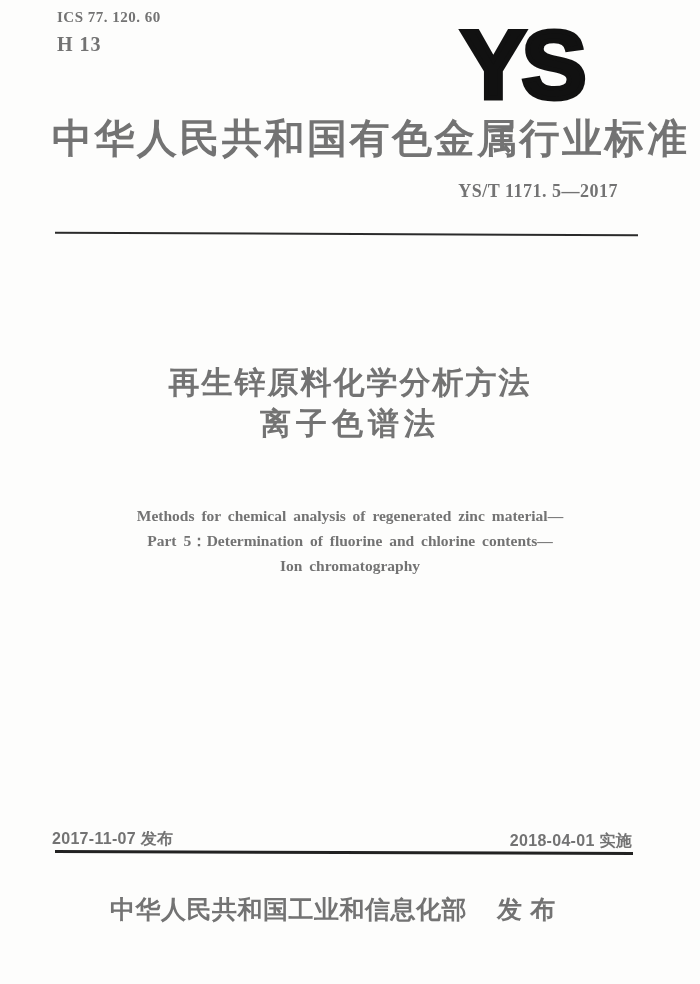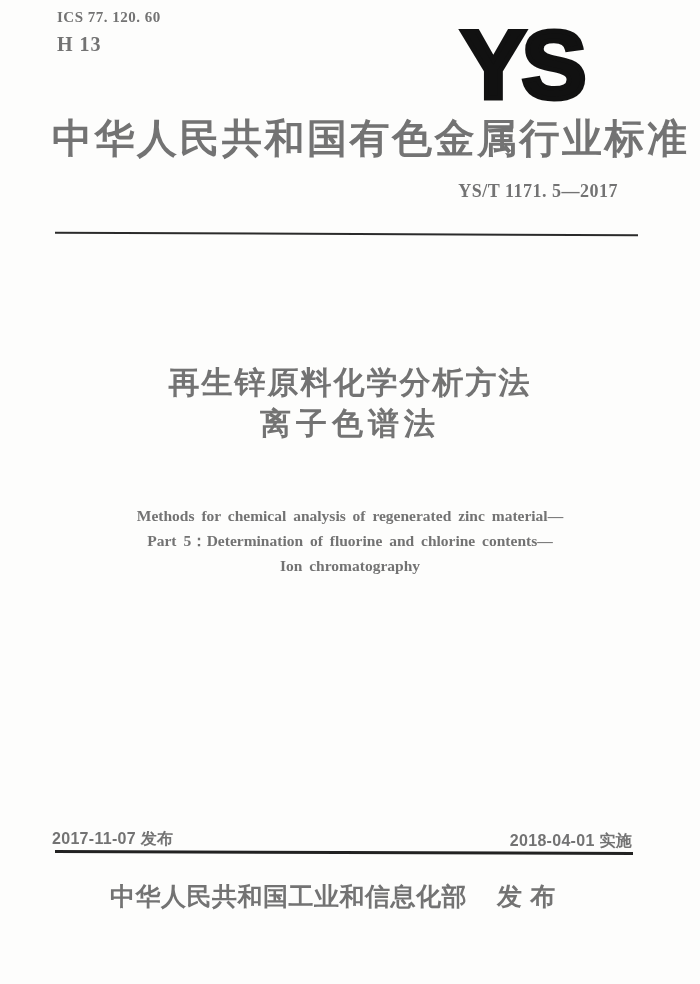--- a/index.html
+++ b/index.html
@@ -56,21 +56,21 @@
   .date-right {
     position: absolute; right: 68px; top: 831px;
     font-size: 16px; font-weight: 600; letter-spacing: 0.3px; white-space: nowrap;
   }
   .publisher-row {
     position: absolute; left: 0; top: 880px; width: 666px;
     display: flex; justify-content: center; align-items: baseline; gap: 30px;
     font-family: "Liberation Serif", serif;
     font-weight: bold; font-size: 25px; white-space: nowrap;
   }
-  .publisher-row .name { letter-spacing: 0.5px; }
+  .publisher-row .name { letter-spacing: 0.5px; margin-top: 13px; }
   .publisher-row .action { letter-spacing: 1px; }
 </style>
 </head>
 <body>
 
 <div class="page">
 
   <div class="ics-code">ICS 77. 120. 60</div>
   <div class="class-code">H 13</div>
 

